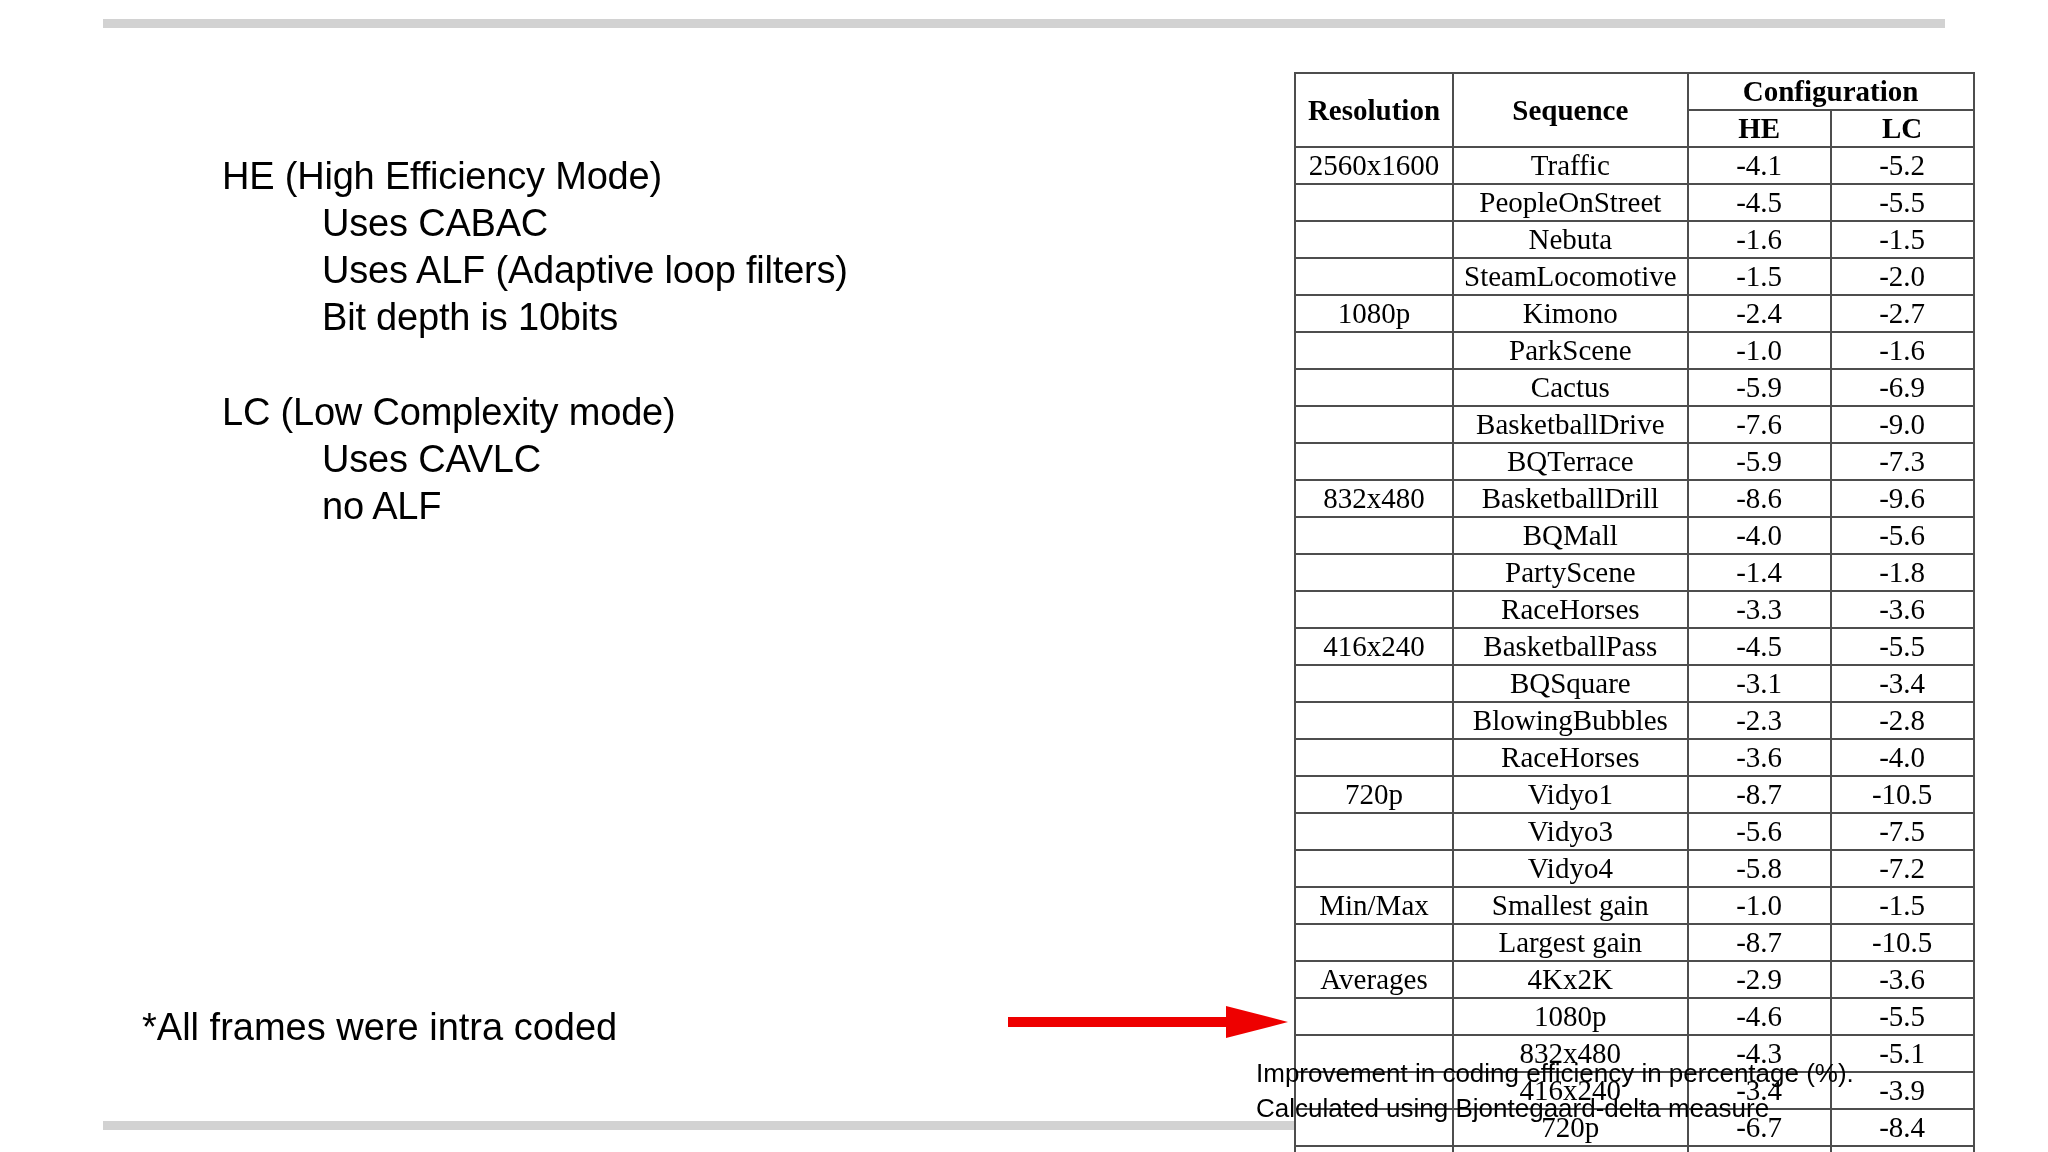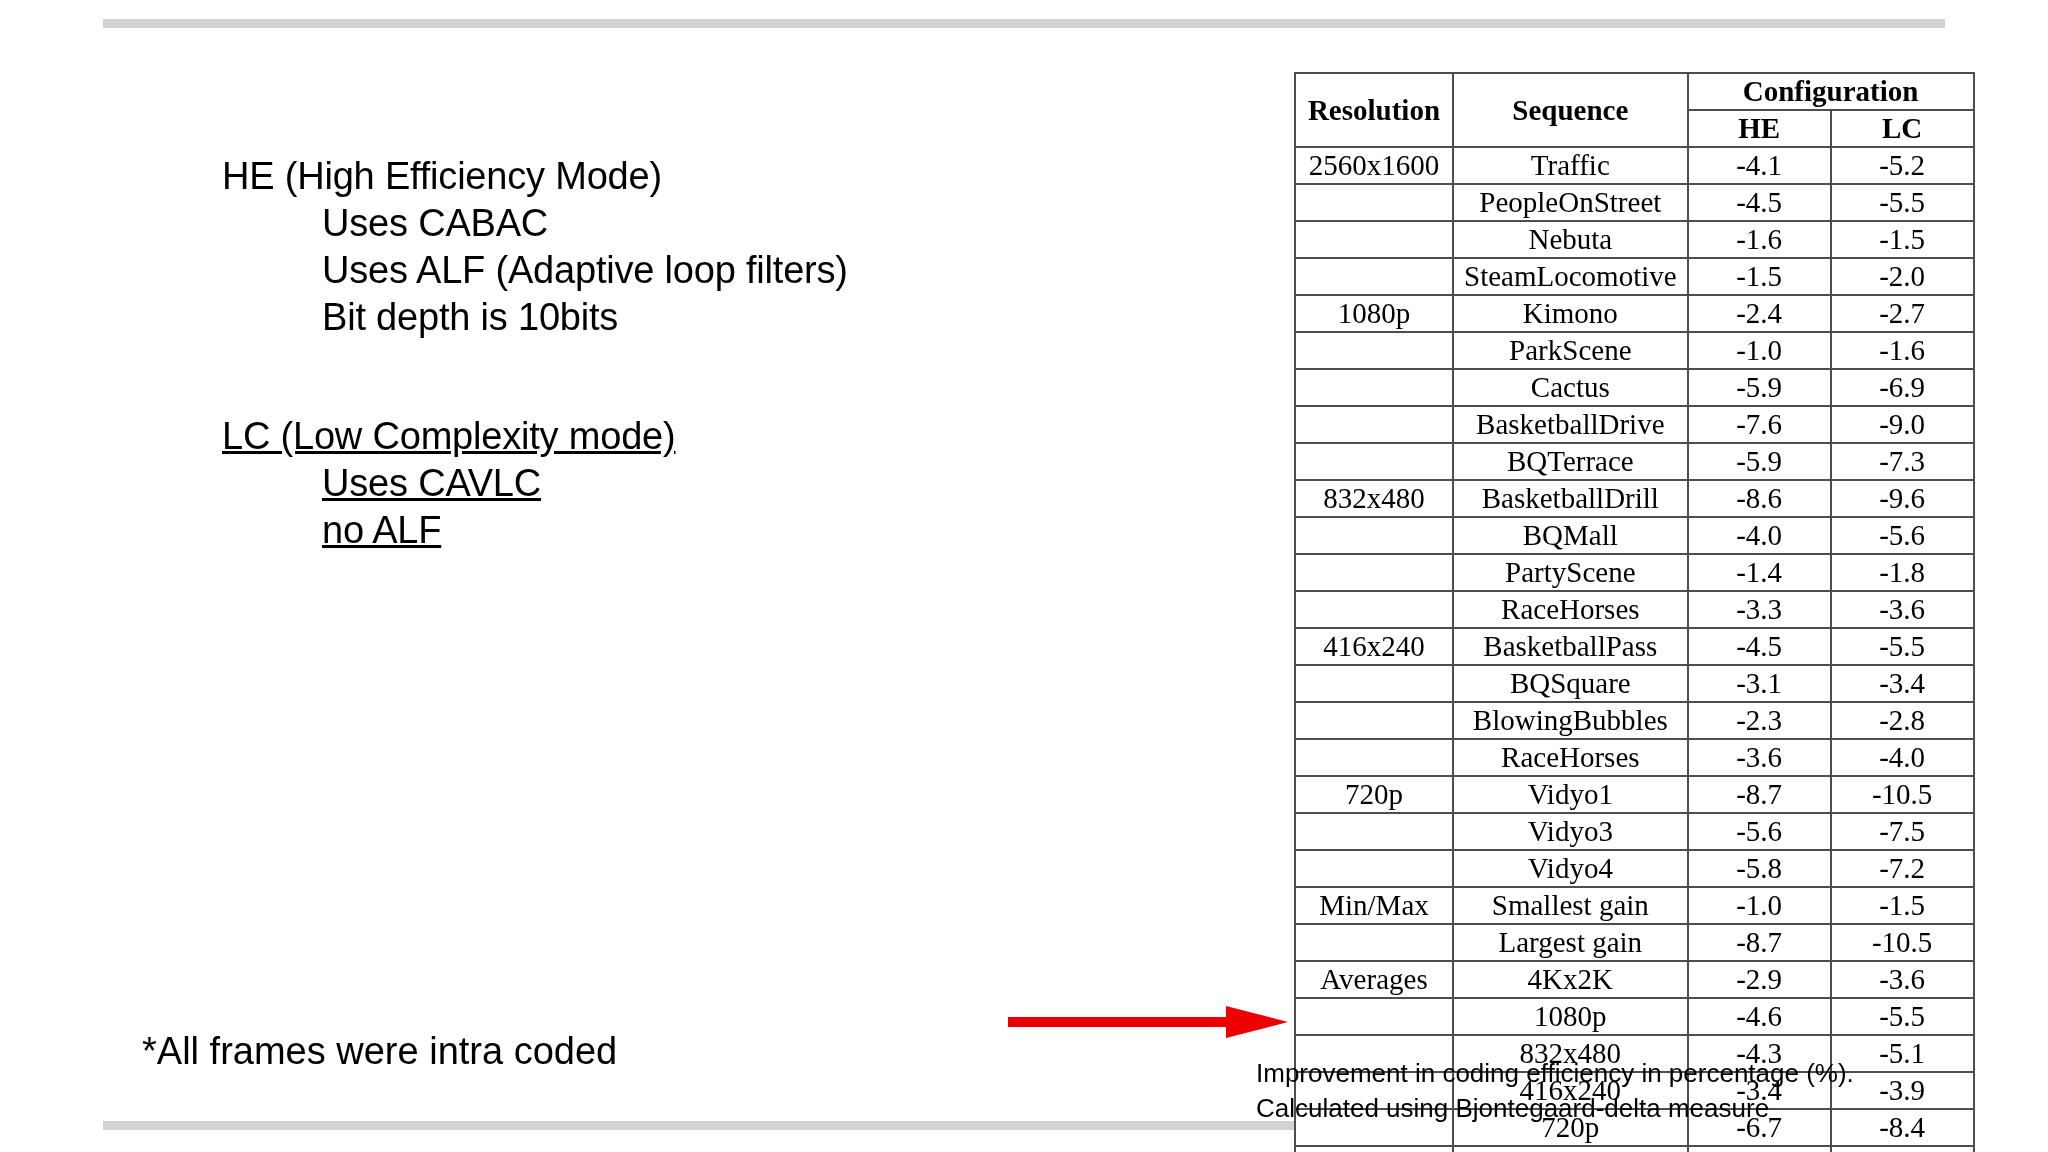--- a/index.html
+++ b/index.html
@@ -29,35 +29,35 @@
   .rule-bottom { top: 1121px; }
 
   
   .body-text {
     position: absolute;
     left: 222px;
     top: 153px;
     width: 760px;
   }
   .block { margin: 0 0 0 0; }
-  .block + .block { margin-top: 72px; text-decoration: underline; }
+  .block + .block { margin-top: 48px; }
 
   .line {
     font-size: 38px;
     line-height: 47px;
     white-space: nowrap;
     letter-spacing: -0.2px;
   }
   .line.indent { padding-left: 100px; }
 
   
   .footnote {
     position: absolute;
     left: 142px;
-    top: 1028px;
+    top: 1004px;
     font-size: 38px;
     line-height: 46px;
     white-space: nowrap;
   }
 
   
   .arrow {
     position: absolute;
     left: 1008px;
     top: 1000px;

